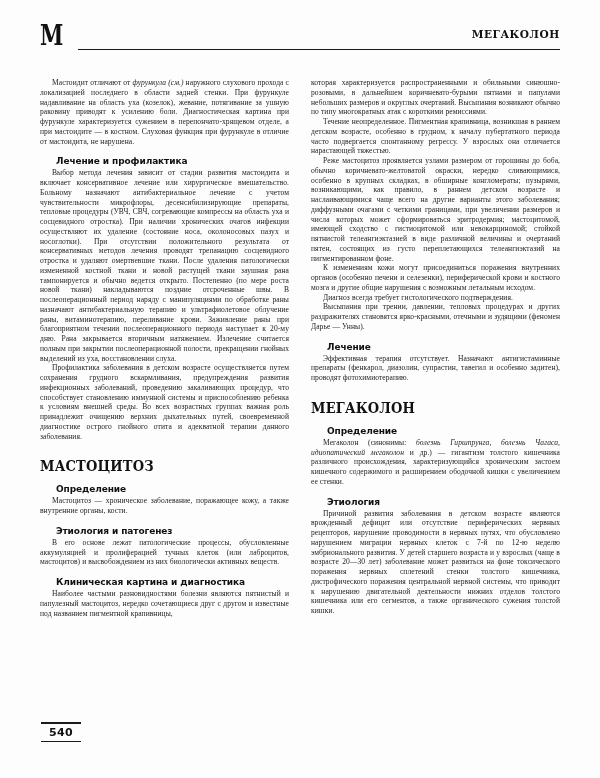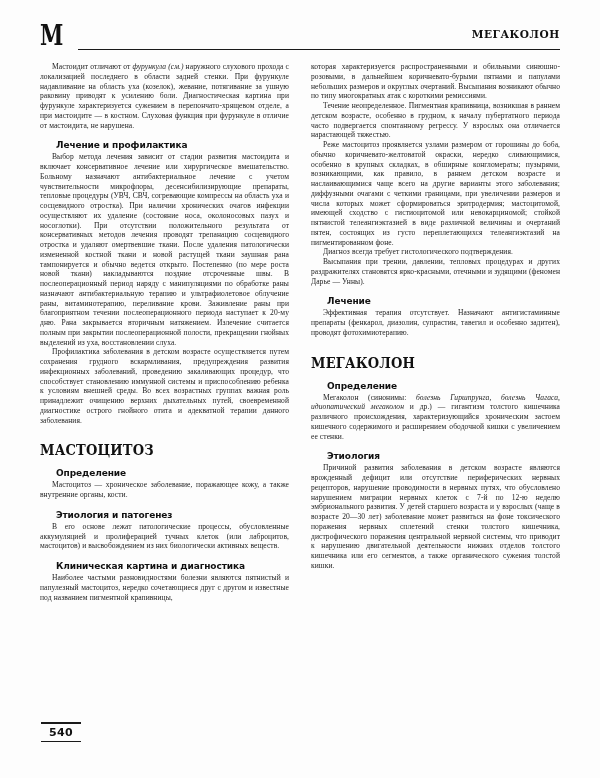--- a/index.html
+++ b/index.html
@@ -72,21 +72,21 @@
   
   .columns {
     position: absolute;
     top: 62px;
     left: 40px;
     width: 520px;
     height: 640px;
   }
   .col {
     position: absolute;
-    top: 0;
+    top: 16px;
     width: 249px;
   }
   .col-left  { left: 0; }
   .col-right { left: 271px; }
 
   p.body {
     margin: 0;
     text-align: justify;
     text-indent: 12px;
     font-size: 7.55px;
@@ -181,20 +181,21 @@
 
       <h2 class="sec">Клиническая картина и диагностика</h2>
       <p class="body">Наиболее частыми разновидностями болезни являются пятнистый и папулезный мастоцитоз, нередко сочетающиеся друг с другом и известные под названием пигментной крапивницы,</p>
     </div>
 
     <div class="col col-right">
 
       <p class="body no-indent">которая характеризуется распространенными и обильными синюшно-розовыми, в дальнейшем коричневато-бурыми пятнами и папулами небольших размеров и округлых очертаний. Высыпания возникают обычно по типу многократных атак с короткими ремиссиями.</p>
       <p class="body">Течение неопределенное. Пигментная крапивница, возникшая в раннем детском возрасте, особенно в грудном, к началу пубертатного периода часто подвергается спонтанному регрессу. У взрослых она отличается нарастающей тяжестью.</p>
       <p class="body">Реже мастоцитоз проявляется узлами размером от горошины до боба, обычно коричневато-желтоватой окраски, нередко сливающимися, особенно в крупных складках, в обширные конгломераты; пузырями, возникающими, как правило, в раннем детском возрасте и наслаивающимися чаще всего на другие варианты этого заболевания; диффузными очагами с четкими границами, при увеличении размеров и числа которых может сформироваться эритродермия; мастоцитомой, имеющей сходство с гистиоцитомой или невокарциномой; стойкой пятнистой телеангиэктазией в виде различной величины и очертаний пятен, состоящих из густо переплетающихся телеангиэктазий на пигментированном фоне.</p>
+      <p class="body">К изменениям кожи могут присоединиться поражения внутренних органов (особенно печени и селезенки), периферической крови и костного мозга и другие общие нарушения с возможным летальным исходом.</p>
       <p class="body">Диагноз всегда требует гистологического подтверждения.</p>
       <p class="body">Высыпания при трении, давлении, тепловых процедурах и других раздражителях становятся ярко-красными, отечными и зудящими (феномен Дарье — Унны).</p>
 
       <h2 class="sec">Лечение</h2>
       <p class="body">Эффективная терапия отсутствует. Назначают антигистаминные препараты (фенкарол, диазолин, супрастин, тавегил и особенно задитен), проводят фотохимиотерапию.</p>
 
       <h1 class="chapter">МЕГАКОЛОН</h1>
 
       <h2 class="sec first-sec">Определение</h2>
       <p class="body"><span>Мегаколон (синонимы: </span><em class="it">болезнь Гиршпрунга, болезнь Чагаса, идиопатический мегаколон</em><span> и др.) — гигантизм толстого кишечника различного происхождения, характеризующийся хроническим застоем кишечного содержимого и расширением ободочной кишки с увеличением ее стенки.</span></p>

